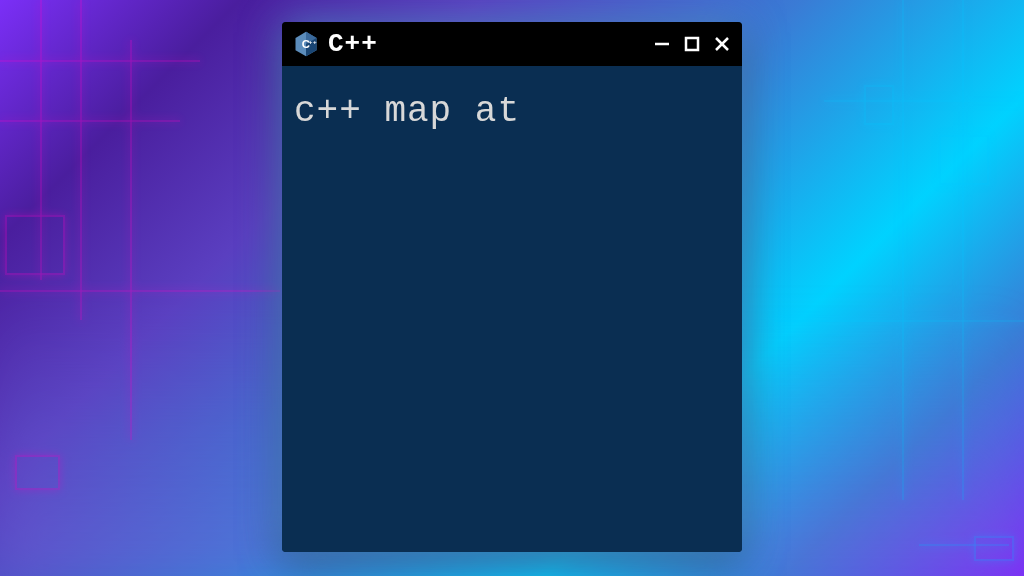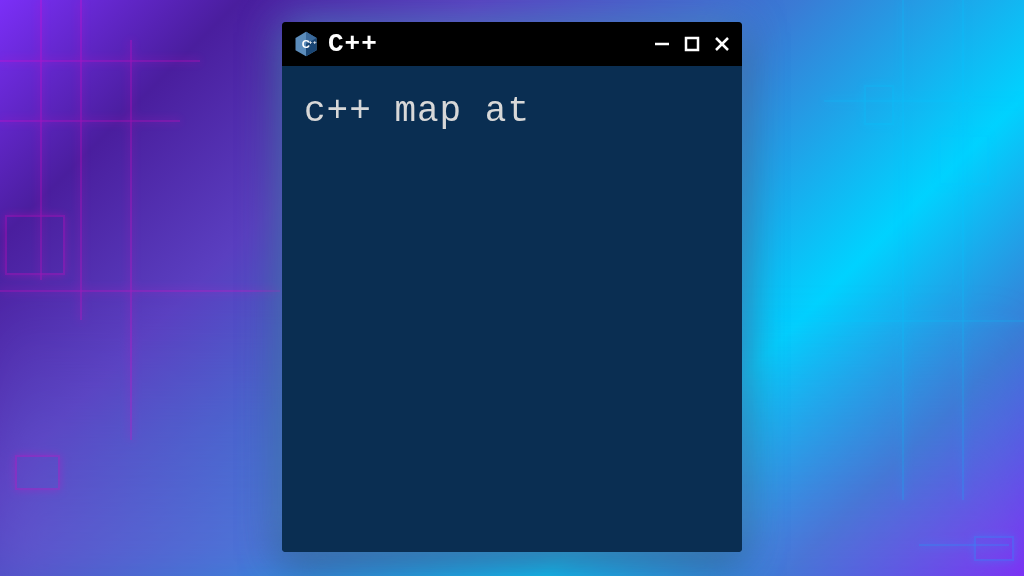--- a/index.html
+++ b/index.html
@@ -126,21 +126,21 @@
     .ctrl-btn svg {
       width: 18px;
       height: 18px;
       stroke: #ffffff;
       stroke-width: 2.5;
       fill: none;
     }
     
     .terminal-body {
       flex: 1;
-      padding: 24px 22px;
+      padding: 24px 12px;
       background: #0a2e52;
     }
     
     .terminal-text {
       color: #d8d8d8;
       font-size: 36px;
       font-family: 'Consolas', 'Courier New', monospace;
       letter-spacing: 1px;
       line-height: 1.2;
     }

